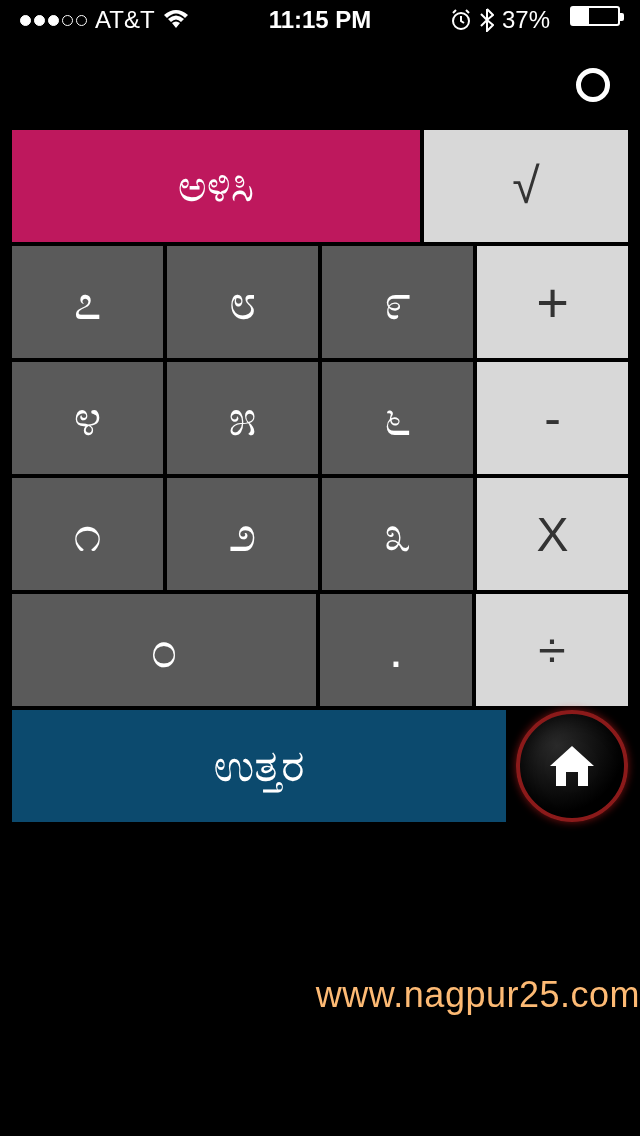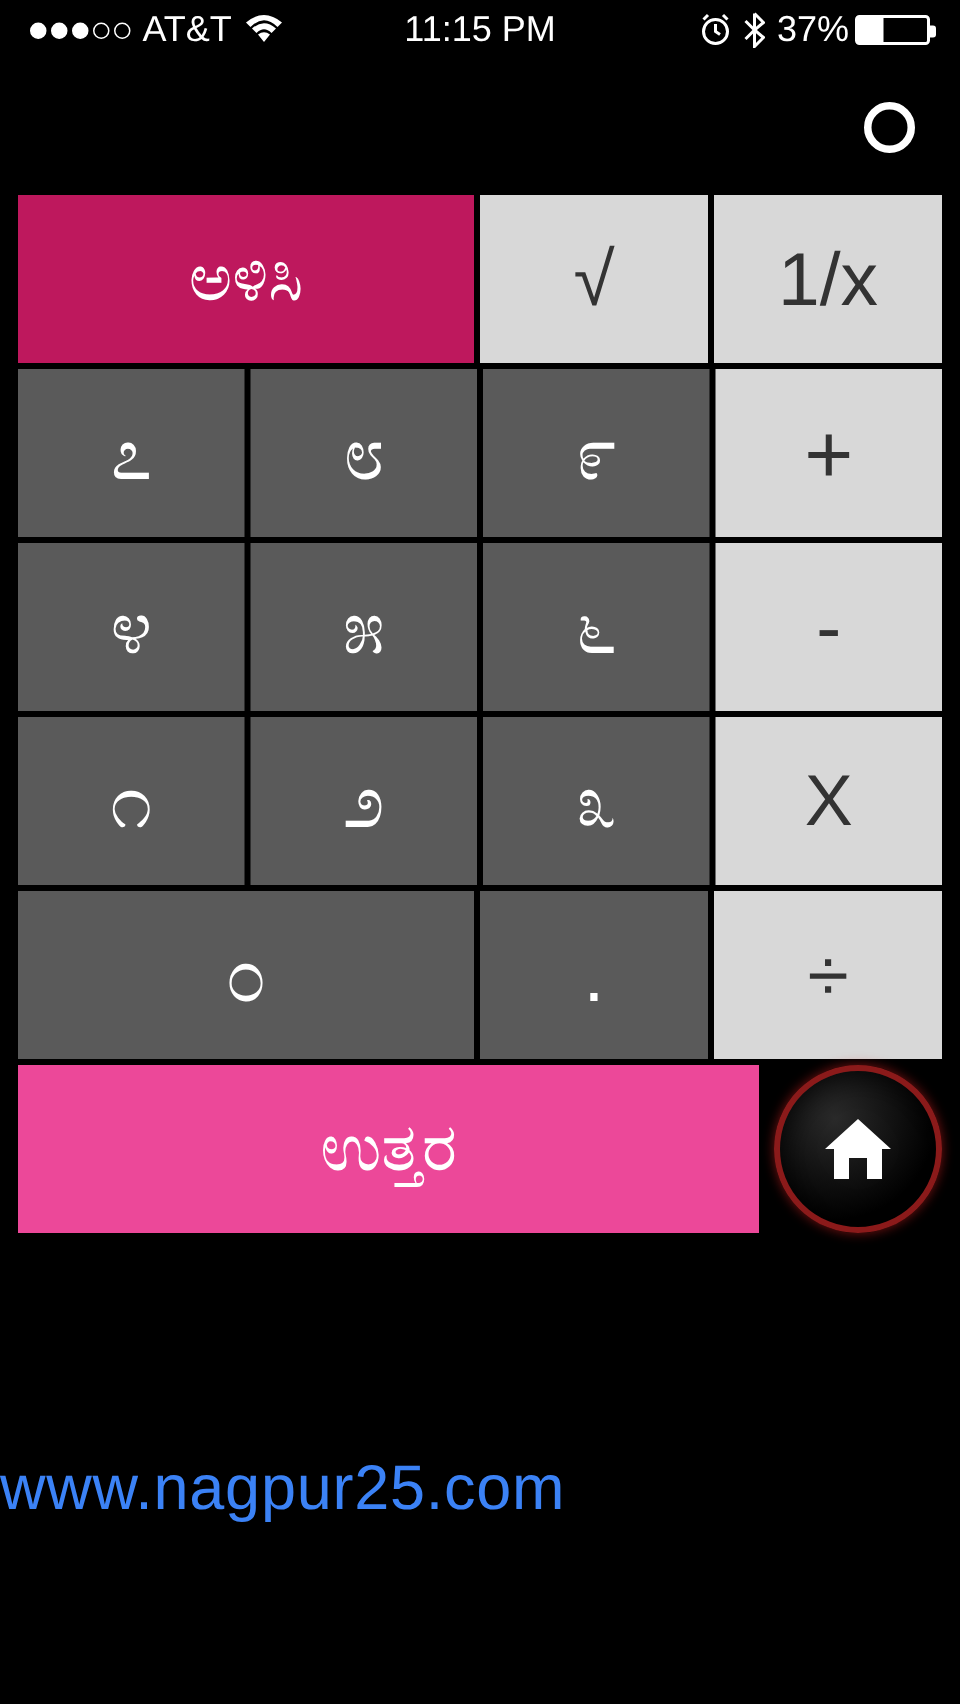--- a/index.html
+++ b/index.html
@@ -22,39 +22,38 @@
     }
     .status-left, .status-right {
       display: flex;
       align-items: center;
       gap: 8px;
     }
     .status-center {
       position: absolute;
       left: 50%;
       transform: translateX(-50%);
-      font-weight: 400;
+      font-weight: 700;
     }
     .signal-dots {
       display: flex;
       gap: 3px;
     }
     .signal-dots span {
       width: 11px;
       height: 11px;
       border-radius: 50%;
       border: 1.5px solid #fff;
     }
     .signal-dots span.filled { background: #fff; }
     .carrier { font-size: 24px; }
     .wifi-icon svg, .bt-icon svg, .alarm-icon svg { display: block; }
     .battery {
       display: flex;
-      align-items: center;
-      gap: 4px;
+      gap: 20px;
     }
     .battery-body {
       width: 50px;
       height: 20px;
       border: 2px solid #fff;
       border-radius: 3px;
       position: relative;
     }
     .battery-body::after {
       content: '';
@@ -100,21 +99,21 @@
       font-size: 50px;
       color: #fff;
       font-weight: 300;
       cursor: pointer;
       user-select: none;
     }
     .btn.num { background: #5a5a5a; flex: 1; }
     .btn.op { background: #d8d8d8; color: #333; flex: 1; }
     .btn.clear { background: #be185d; flex: 2; font-size: 44px; }
     .btn.wide2 { flex: 2; }
-    .btn.answer { background: #ec4899; font-size: 44px; flex: 1; }
+    .btn.answer { background: #0c4a6e; font-size: 44px; flex: 1; }
     .op.plus { font-size: 56px; }
     .op.mul { font-size: 48px; }
     .answer-row {
       display: flex;
       gap: 10px;
       align-items: center;
       margin-top: 4px;
     }
     .home-btn {
       width: 112px;
@@ -127,23 +126,23 @@
       align-items: center;
       justify-content: center;
       cursor: pointer;
       flex-shrink: 0;
     }
     .home-btn svg { display: block; }
     .footer-url {
       position: absolute;
       bottom: 120px;
       width: 100%;
-      text-align: left;
-      color: #3b82f6;
-      font-size: 42px;
+      text-align: right;
+      color: #fdba74;
+      font-size: 36px;
       font-weight: 300;
       letter-spacing: 0.5px;
     }
   </style>
 </head>
 <body>
 
 <div class="status-bar">
   <div class="status-left">
     <div class="signal-dots">
@@ -184,21 +183,20 @@
 </div>
 
 <div class="display-area">
   <div class="display-indicator"></div>
 </div>
 
 <div class="keypad">
   <div class="row">
     <div class="btn clear">ಅಳಿಸಿ</div>
     <div class="btn op">√</div>
-    <div class="btn op">1/x</div>
   </div>
   <div class="row">
     <div class="btn num">೭</div>
     <div class="btn num">೮</div>
     <div class="btn num">೯</div>
     <div class="btn op plus">+</div>
   </div>
   <div class="row">
     <div class="btn num">೪</div>
     <div class="btn num">೫</div>

